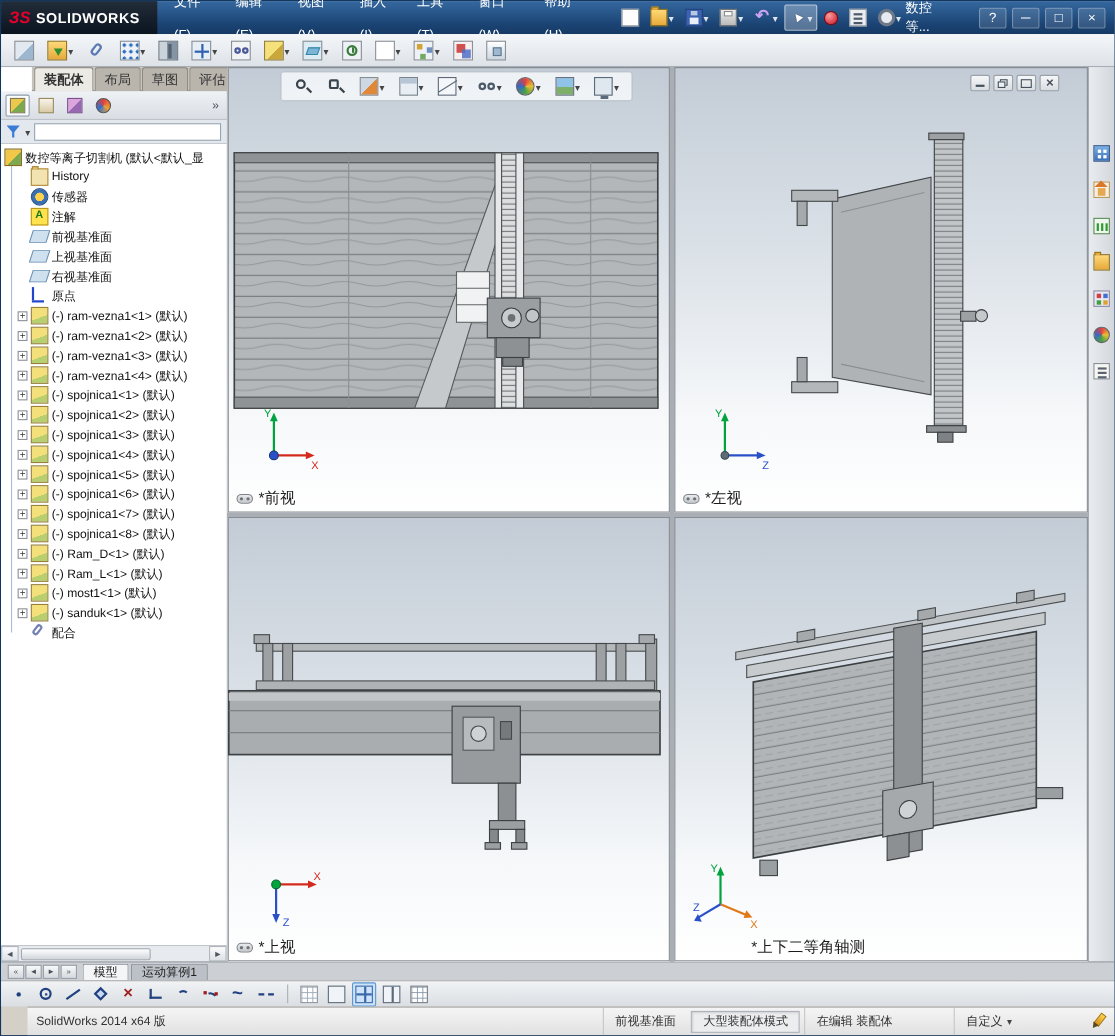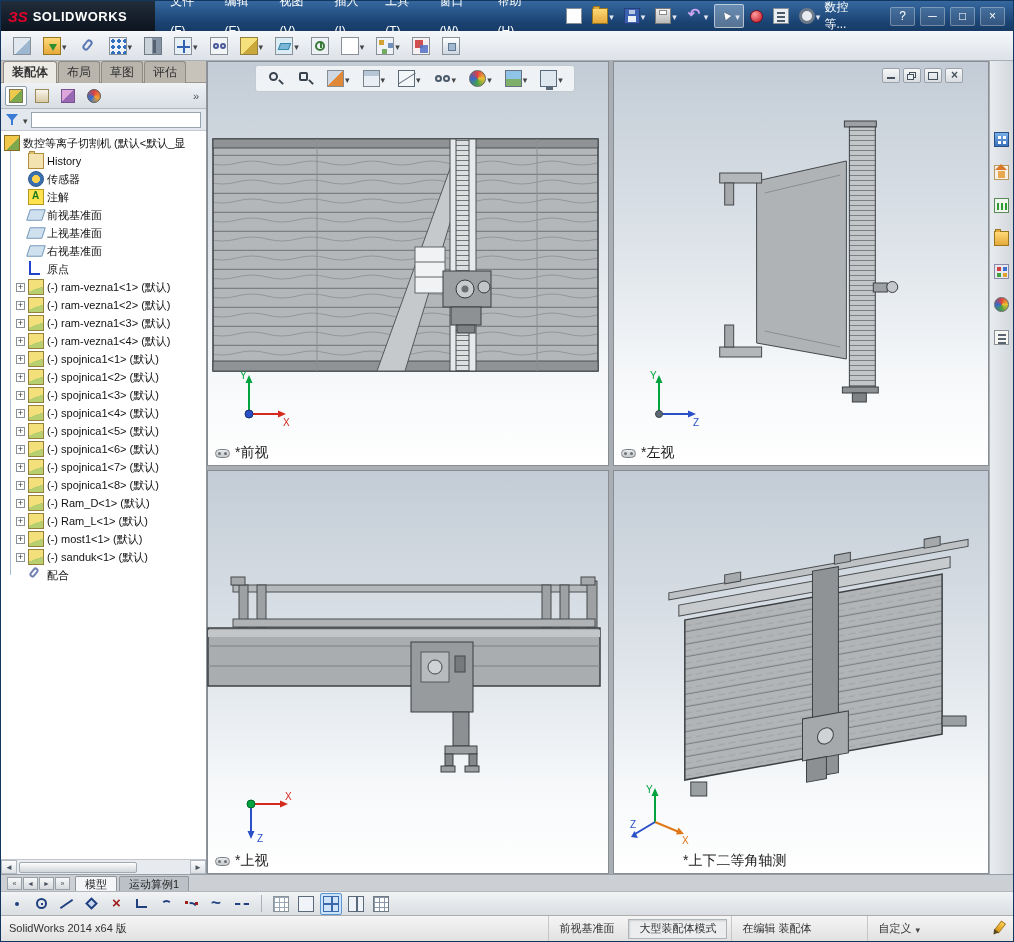--- a/index.html
+++ b/index.html
@@ -2,21 +2,21 @@
 <html><head>
 <meta charset="utf-8">
 <style>
   * { box-sizing: border-box; margin: 0; padding: 0; }
   html,body { width:1014px; height:942px; overflow:hidden; }
   body { font-family:"Liberation Sans", sans-serif; font-size:12px; background:#d4d0c8; }
   .app { position:relative; width:1014px; height:942px; display:flex; flex-direction:column; border:1px solid #12365e; }
 
   
   .titlebar { height:30px; flex:none; background:linear-gradient(#35689f,#1b4474 70%,#163a64); display:flex; align-items:center; color:#fff; }
-  .logo { height:30px; flex:none; background:linear-gradient(#222d3a,#0b141f); display:flex; align-items:center; padding:0 28px 0 7px; gap:5px; }
+  .logo { height:30px; flex:none; background:linear-gradient(#222d3a,#0b141f); display:flex; align-items:center; padding:0 16px 0 7px; gap:5px; }
   .logo-mark { color:#e4002b; font-weight:bold; font-style:italic; font-size:15px; }
   .logo-text { color:#fff; font-weight:bold; font-size:13px; letter-spacing:.5px; }
   .menubar { display:flex; margin-left:6px; }
   .menu-item { padding:0 9px; line-height:30px; font-size:12px; cursor:default; }
   .qat { display:flex; align-items:center; margin-left:18px; gap:2px; }
   .tbtn { display:flex; align-items:center; height:24px; padding:2px 3px; border-radius:2px; border:1px solid transparent; }
   .tbtn.pressed { background:rgba(255,255,255,.28); border:1px solid rgba(255,255,255,.55); }
   .drop::before { content:"▾"; font-size:9px; color:#444; margin-left:1px; }
   .titlebar .drop::before { color:#dfe6ee; }
   .doc-name { margin-left:auto; font-size:12px; padding-right:22px; }
@@ -24,21 +24,21 @@
   .winbtn { width:25px; height:19px; display:flex; align-items:center; justify-content:center; color:#fff; font-size:12px; border-radius:2px; background:rgba(255,255,255,.12); border:1px solid rgba(255,255,255,.3); }
 
   
   .cmdbar { height:30px; flex:none; background:linear-gradient(#f5f7f9,#dde2e8); border-bottom:1px solid #a8aeb5; display:flex; align-items:center; padding-left:8px; gap:4px; }
 
   
   .main { flex:1; display:flex; min-height:0; }
 
   
   .left-panel { width:206px; flex:none; display:flex; flex-direction:column; background:#fff; border-right:1px solid #8f959c; }
-  .cm-tabs { height:22px; flex:none; background:#c7c3ba; display:flex; align-items:center; padding-left:2px; gap:1px; border-bottom:1px solid #9a968e; }
+  .cm-tabs { height:22px; flex:none; background:#c7c3ba; display:flex; align-items:center; padding-left:2px; gap:1px; border-bottom:1px solid #9a968e;margin-left:28px; }
   .cm-tab { padding:2px 8px 2px; font-size:12px; color:#333; background:#b9b5ac; border:1px solid #8f8b83; border-bottom:none; border-radius:3px 3px 0 0; white-space:nowrap; }
   .cm-tab.active { background:#eceae4; font-weight:bold; }
   .mgr-tabs { height:26px; flex:none; background:linear-gradient(#eff2f5,#d9dee4); display:flex; align-items:center; padding:0 4px; gap:4px; border-bottom:1px solid #b3b9bf; }
   .mgr-tab { width:22px; height:20px; display:flex; align-items:center; justify-content:center; border:1px solid transparent; border-radius:2px; }
   .mgr-tab.active { background:#fdfdfd; border:1px solid #8a9cae; }
   .mgr-overflow { margin-left:auto; color:#45505c; font-size:11px; padding-right:3px; }
   .filter-row { height:22px; flex:none; background:#e3e8ee; display:flex; align-items:center; padding:2px 5px; gap:3px; border-bottom:1px solid #c4cad0; }
   .filter-input { flex:1; height:16px; border:1px solid #97a3af; font-size:11px; padding:0 3px; background:#fff; }
   .tree { flex:1; position:relative; overflow:hidden; padding:3px 0 0 3px; background:#fff; }
   .tree::before { content:""; position:absolute; left:9px; top:14px; width:1px; height:430px; background:#a9bed8; }
@@ -77,21 +77,21 @@
 
   
   .doc-tabs { height:17px; flex:none; background:#ccd0d5; border-top:1px solid #989ea5; display:flex; align-items:flex-end; padding-left:6px; gap:2px; }
   .navbtn { width:15px; height:13px; margin-bottom:1px; display:flex; align-items:center; justify-content:center; font-size:7px; color:#46505a; background:linear-gradient(#f7f8f9,#d6dade); border:1px solid #9aa0a7; }
   .dtab { height:15px; padding:0 9px; font-size:11px; line-height:14px; color:#222; background:#bcc1c7; border:1px solid #8f959c; border-bottom:none; border-radius:2px 2px 0 0; }
   .dtab.active { background:#f3f5f7; }
   .sketchbar { height:24px; flex:none; background:linear-gradient(#f1f3f5,#dadee2); border-top:1px solid #b2b6bb; display:flex; align-items:center; padding-left:5px; gap:3px; }
   .sbtn { display:flex; align-items:center; padding:2px; border:1px solid transparent; border-radius:2px; }
   .sbtn.pressed { background:#cde3f8; border:1px solid #5a96d0; }
   .vsep { width:1px; height:17px; background:#aab0b6; margin:0 5px; flex:none; }
-  .statusbar { height:26px; flex:none; background:linear-gradient(#f5f5f5,#e1e1e1); border-top:1px solid #adadad; display:flex; align-items:center; padding:0 8px; font-size:11px; color:#333; }
+  .statusbar { height:26px; flex:none; background:linear-gradient(#f5f5f5,#e1e1e1); border-top:1px solid #adadad; display:flex; align-items:center; padding:0 8px; font-size:11px; color:#333;margin-left:24px; }
   .sb-spacer { flex:1; }
   .seg { padding:0 10px; height:100%; display:flex; align-items:center; border-left:1px solid #c6c6c6; white-space:nowrap; }
   .seg.box { border:1px solid #aeb3b8; background:#ecedee; box-shadow:inset 1px 1px 2px rgba(0,0,0,.12); height:20px; margin:0 4px;text-align:center; }
   .seg .drop::before { margin-left:4px; }
 
   
   .ic { position:relative; display:inline-block; width:16px; height:16px; flex:none; }
   .cmdbar .ic { width:18px; height:18px; }
   .hud .ic { width:17px; height:17px; }
   .task-strip .ic { width:15px; height:15px; }

